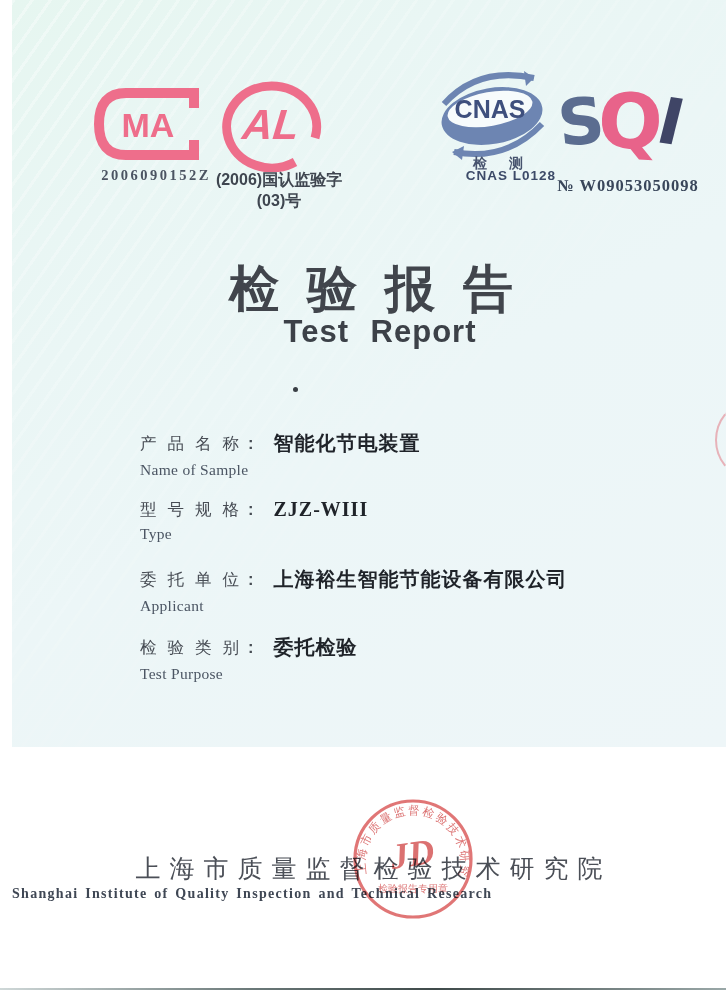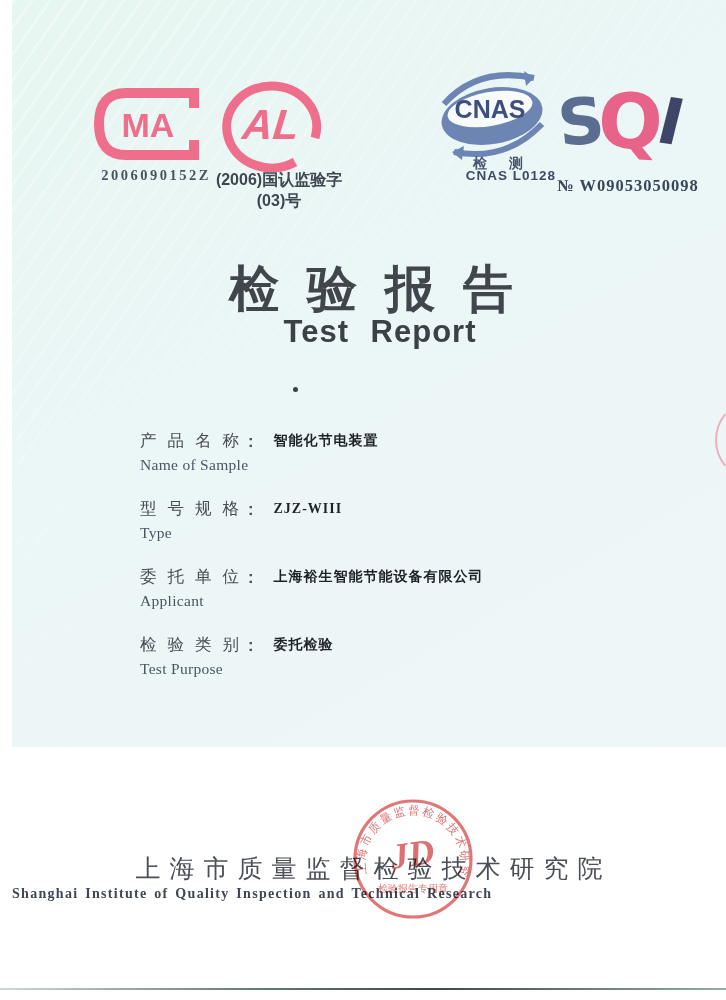--- a/index.html
+++ b/index.html
@@ -61,21 +61,21 @@
   }
   .small-dot { position:absolute; left:281px; top:387px; width:5px; height:5px; border-radius:50%; background:#3a3f45; }
 
   
   .field { position:absolute; left:128px; }
   .field-1 { top:430px; } .field-2 { top:498px; } .field-3 { top:566px; } .field-4 { top:634px; }
   .field .cn-line { display:flex; align-items:center; white-space:nowrap; }
   .field .f-label { font-size:16.5px; color:#474c54; letter-spacing:11px; }
   .field .f-colon { font-size:16.5px; color:#474c54; font-weight:bold; margin-left:-2px; }
   .field .f-value {
-    margin-left:20px; font-size:14px; font-weight:700; color:#1f2329;
+    margin-left:20px; font-size:20px; font-weight:700; color:#1f2329;
     font-family:"Liberation Serif", serif; letter-spacing:1px;
   }
   .field .f-en {
     margin-top:4px; font-size:15.5px; color:#4b5563;
     font-family:"Liberation Serif", serif; letter-spacing:.3px;
   }
 
   
   .footer-cn {
     position:absolute; left:0; right:0; top:852px; text-align:center;

